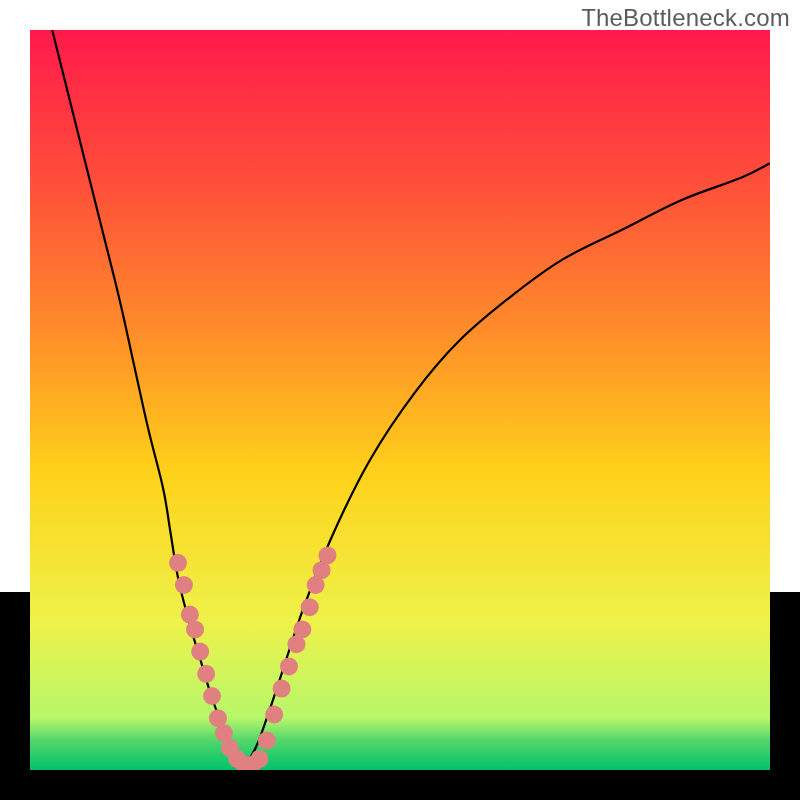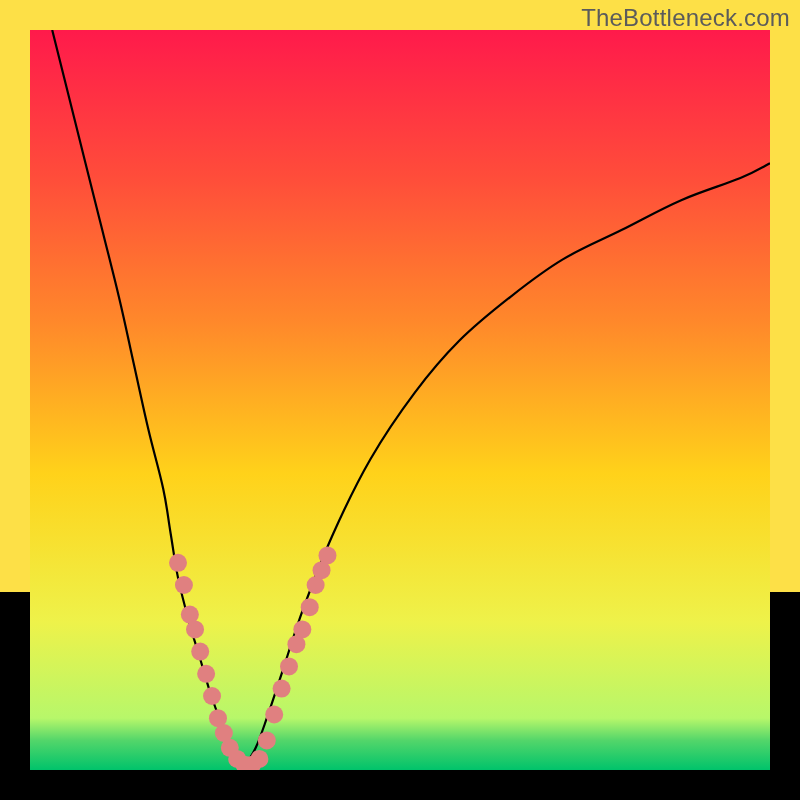--- a/index.html
+++ b/index.html
@@ -10,21 +10,21 @@
     overflow: hidden;
     background: #000;
     font-family: Arial, Helvetica, sans-serif;
   }
   .frame {
     position: absolute;
     top: 0;
     left: 0;
     width: 800px;
     height: 592px;
-    background: #fde047;
+    background: #ffffff;
   }
   .plot {
     position: absolute;
     top: 30px;
     left: 30px;
     width: 740px;
     height: 740px;
   }
   .watermark {
     position: absolute;

